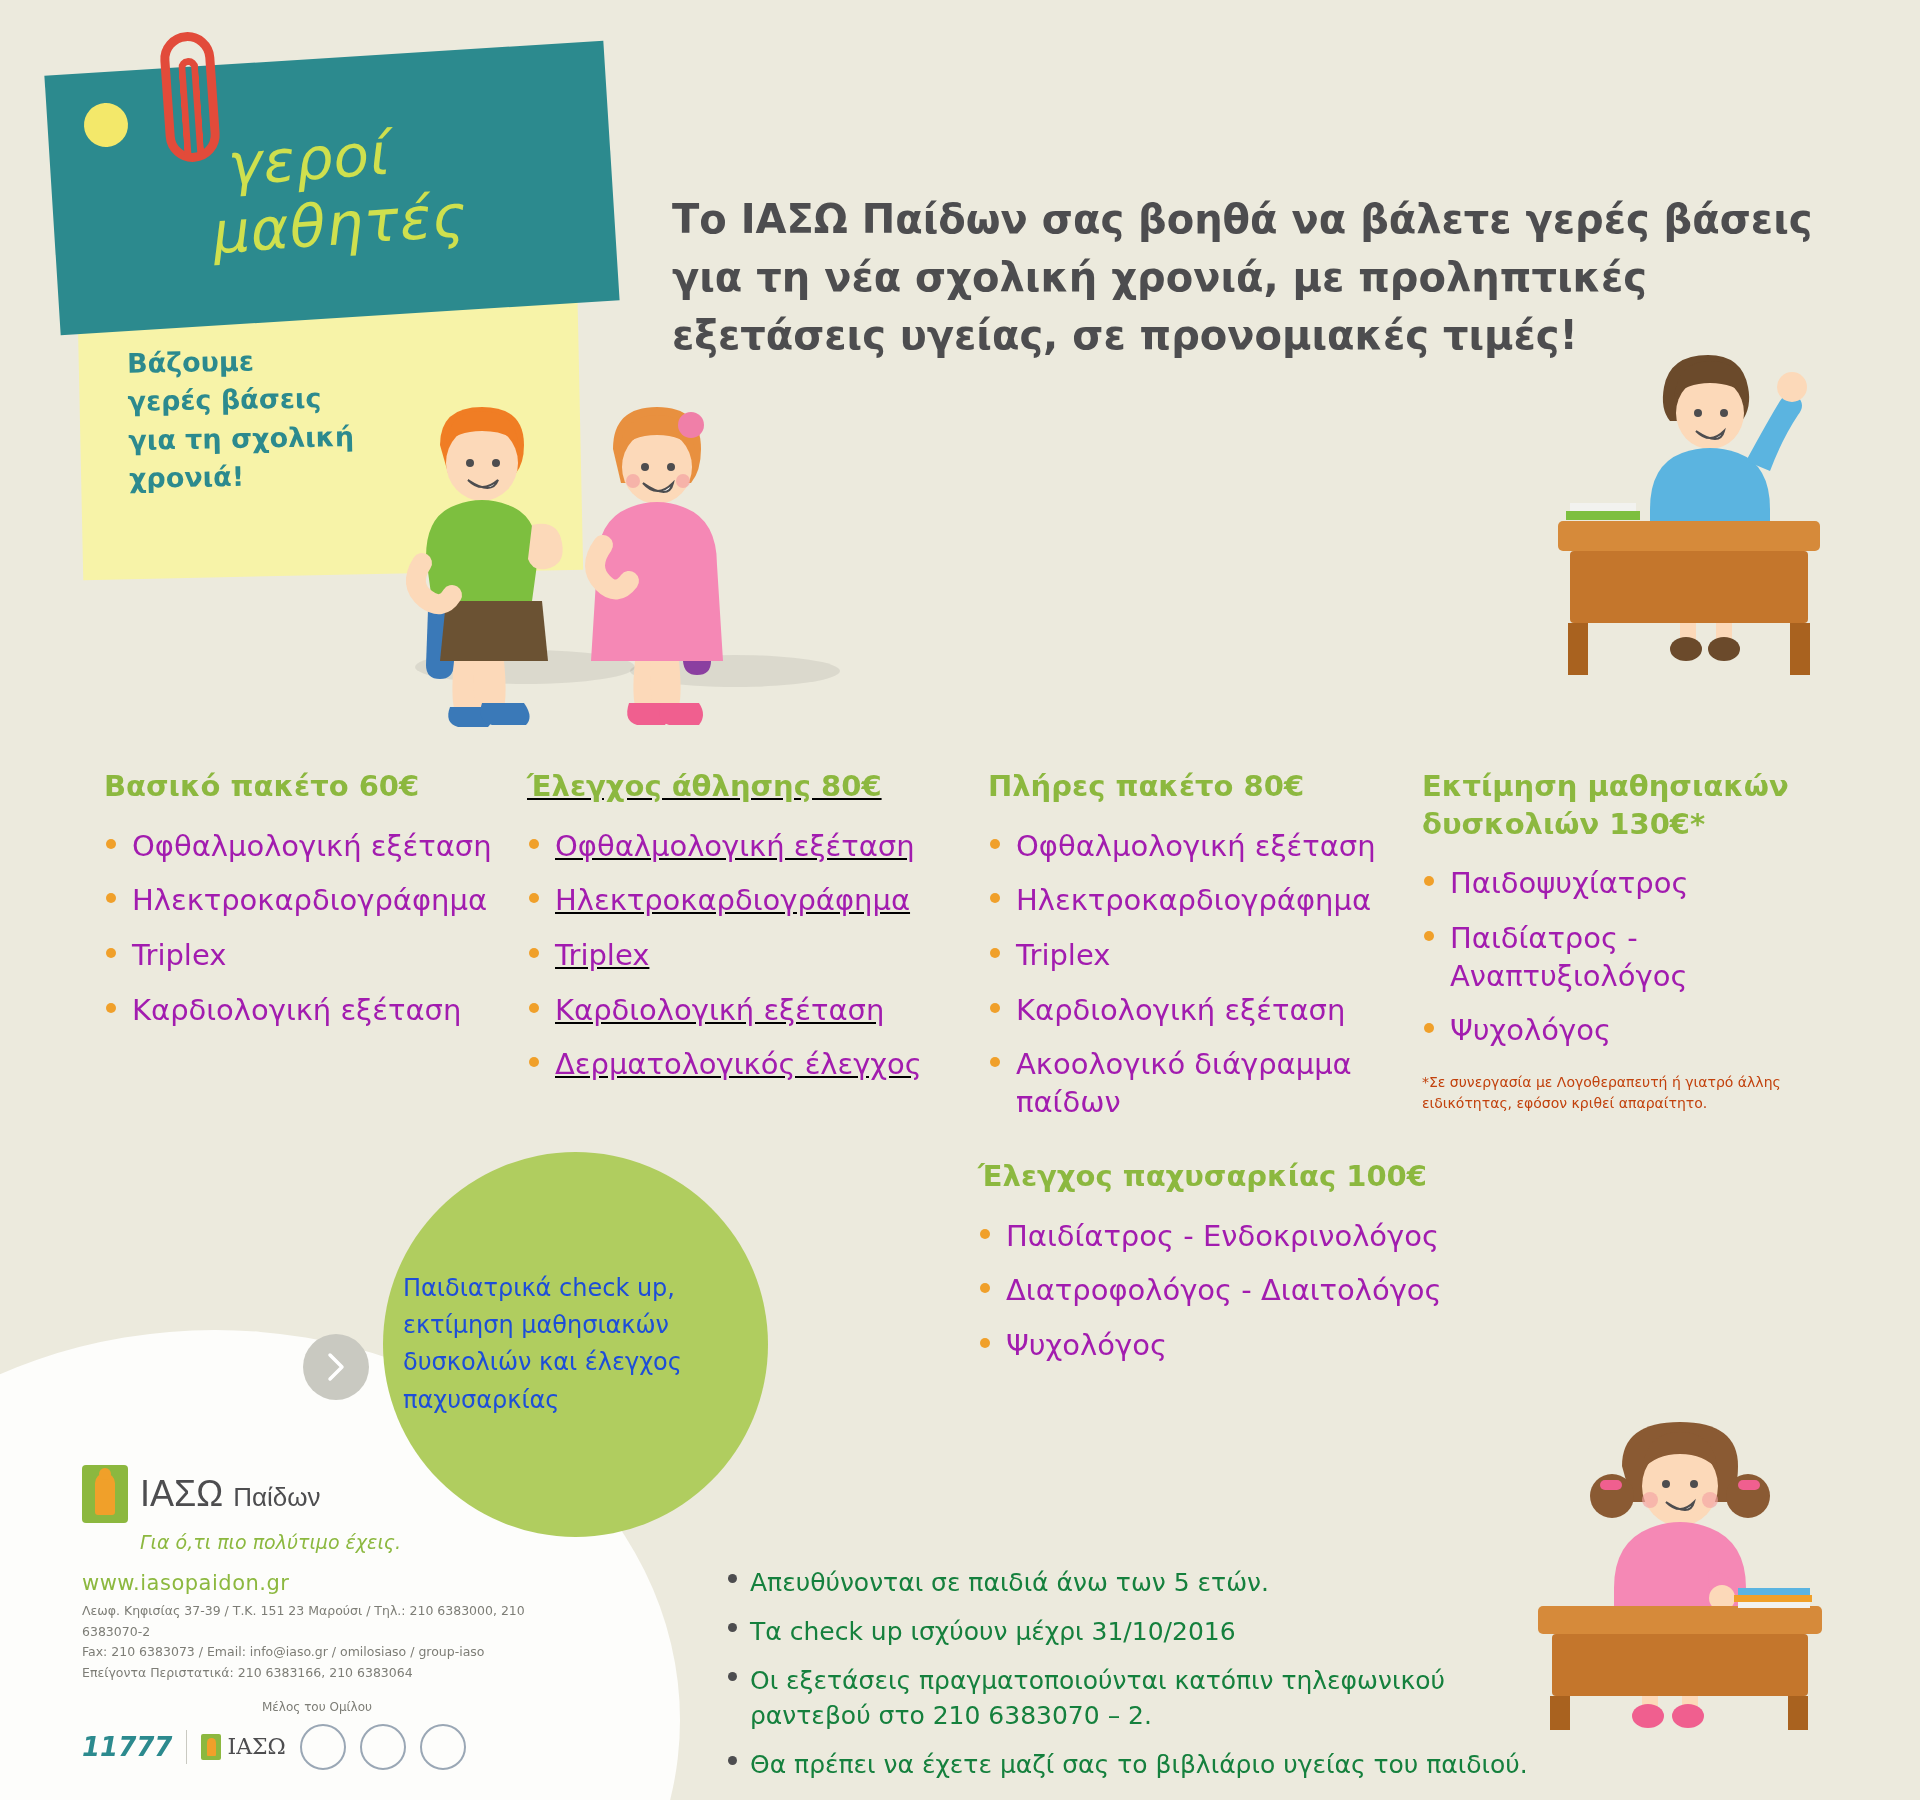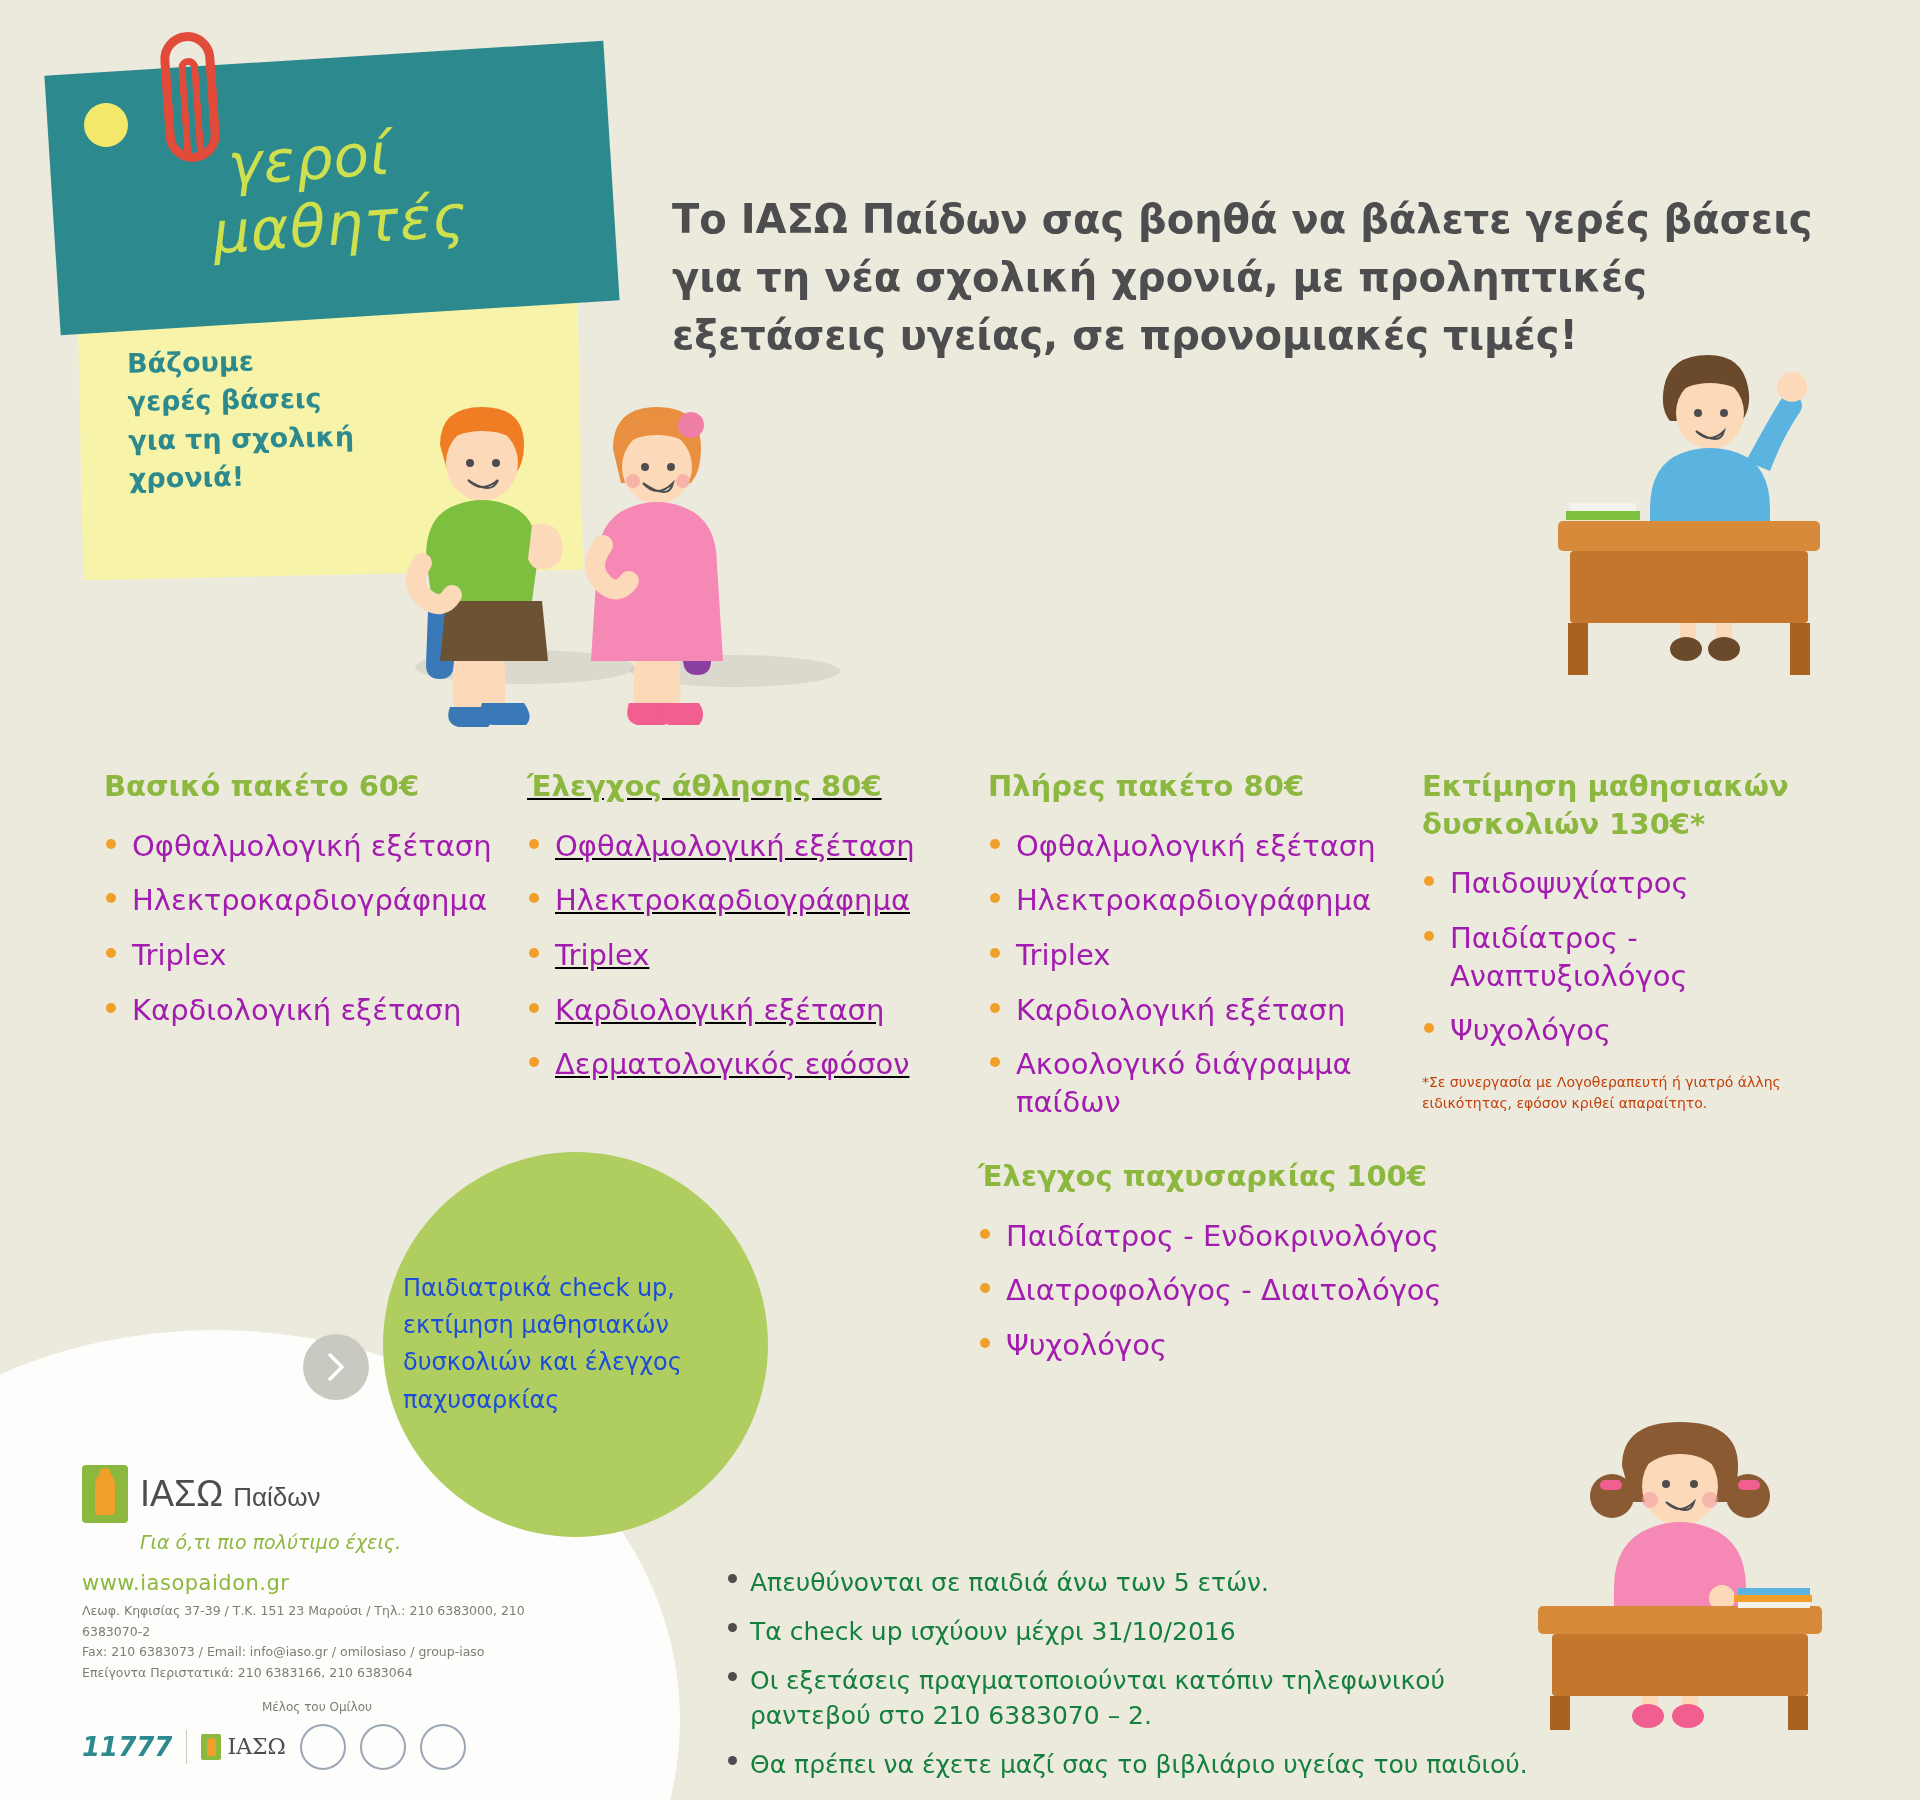--- a/index.html
+++ b/index.html
@@ -238,21 +238,21 @@
     </ul>
   </div>
 
   <div class="pkg" style="left:527px;top:760px;width:400px;text-decoration:underline;">
     <h3>Έλεγχος άθλησης 80€</h3>
     <ul>
       <li>Οφθαλμολογική εξέταση</li>
       <li>Ηλεκτροκαρδιογράφημα</li>
       <li>Triplex</li>
       <li>Καρδιολογική εξέταση</li>
-      <li>Δερματολογικός εφόσον</li>
+      <li>Δερματολογικός έλεγχος</li>
     </ul>
   </div>
 
   <div class="pkg" style="left:988px;top:760px;width:400px;">
     <h3>Πλήρες πακέτο 80€</h3>
     <ul>
       <li>Οφθαλμολογική εξέταση</li>
       <li>Ηλεκτροκαρδιογράφημα</li>
       <li>Triplex</li>
       <li>Καρδιολογική εξέταση</li>

